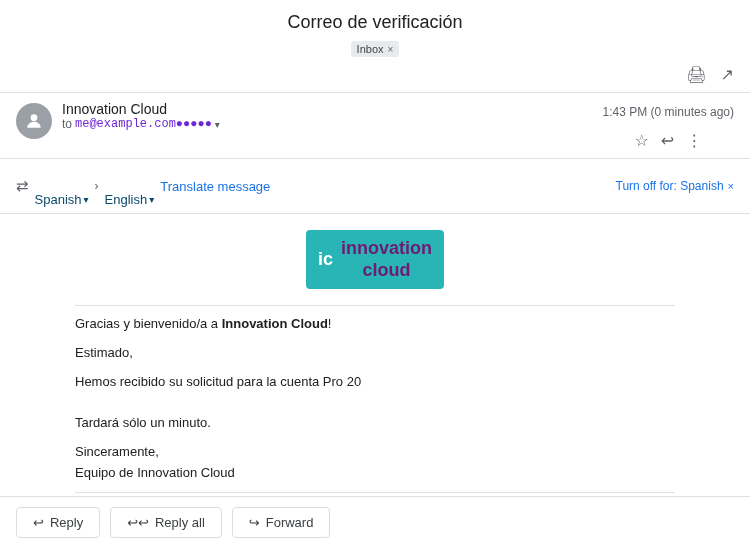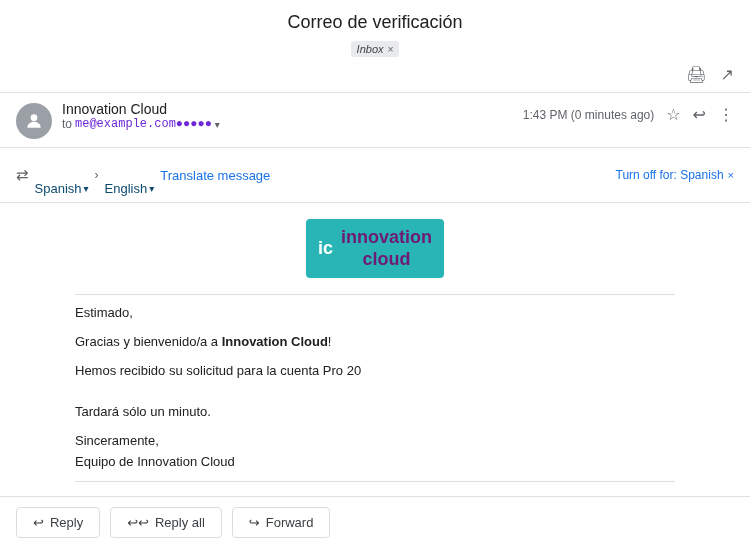--- a/index.html
+++ b/index.html
@@ -30,21 +30,20 @@
     }
     .inbox-badge {
       background: #e8eaed;
       color: #444;
       font-size: 11px;
       padding: 2px 6px;
       border-radius: 3px;
       display: flex;
       align-items: center;
       gap: 4px;
-      font-style: italic;
     }
     .inbox-badge .x-btn {
       cursor: pointer;
       color: #666;
       font-size: 10px;
     }
     .header-icons {
       margin-left: auto;
       display: flex;
       align-items: center;
@@ -103,20 +102,21 @@
       color: #5f6368;
       cursor: pointer;
     }
     .sender-time {
       font-size: 12px;
       color: #5f6368;
       display: flex;
       align-items: center;
       gap: 12px;
       margin-top: 4px;
+      flex-direction: column;
     }
     .sender-time-icons {
       display: flex;
       align-items: center;
       gap: 12px;
     }
 
     
     .translation-bar {
       background: #fff;
@@ -332,24 +332,24 @@
     <div class="logo-area">
       <div class="logo-box">
         <span class="logo-ic">ic</span>
         <span class="logo-text">innovation<br>cloud</span>
       </div>
     </div>
 
     <hr class="email-divider">
 
     <div class="email-text">
-      <p>Estimado,</p>
       <p>
         <span>Gracias y bienvenido/a a </span><strong>Innovation Cloud</strong><span>!</span>
       </p>
+      <p>Estimado,</p>
       <p>
         <span>Hemos recibido su solicitud para la cuenta Pro 20</span><br>
         <br>
         <span>Tardará sólo un minuto.</span>
       </p>
       <p>
         <span>Sinceramente,</span><br>
         <span>Equipo de Innovation Cloud</span>
       </p>
     </div>

